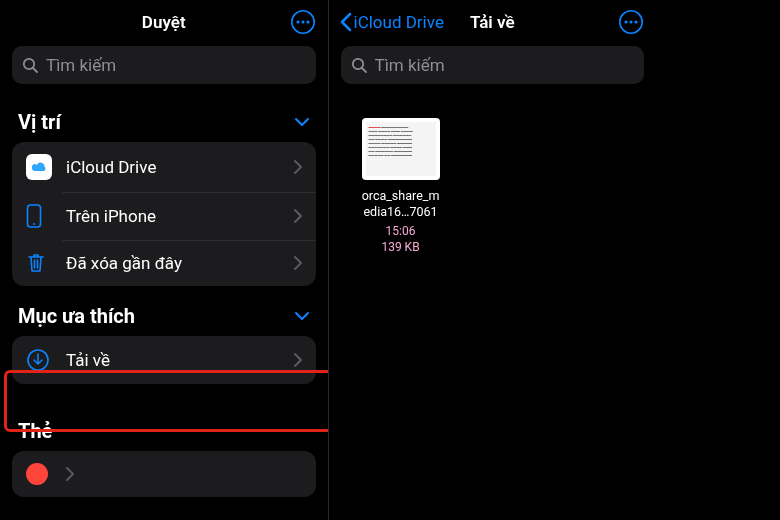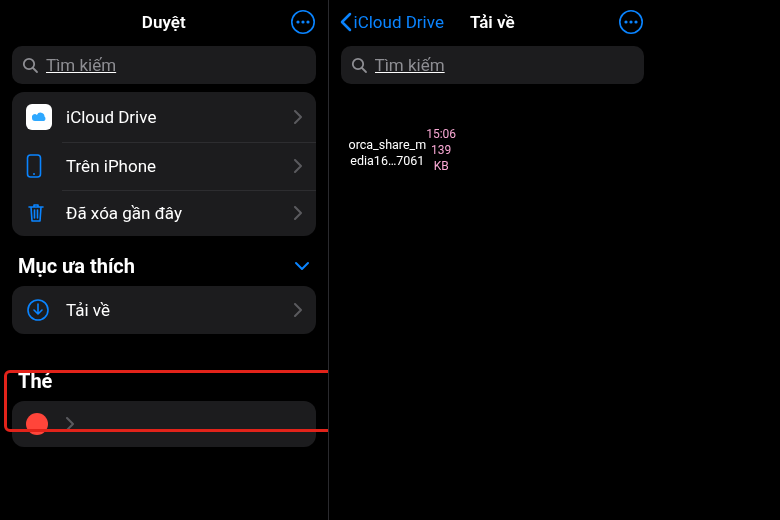--- a/index.html
+++ b/index.html
@@ -12,37 +12,37 @@
   .nav-left, .nav-right { min-width: 110px; display: flex; align-items: center; }
   .nav-right { justify-content: flex-end; }
   .nav-title { font-size: 17px; font-weight: 600; color: #fff; text-align: center; flex: 1; }
   .nav-back { display: flex; align-items: center; color: #0a84ff; font-size: 17px; cursor: pointer; }
   .nav-back svg { margin-right: 2px; }
   .more-btn { width: 30px; height: 30px; display: flex; align-items: center; justify-content: center; cursor: pointer; }
   .more-btn svg circle.ring { fill: none; stroke: #0a84ff; stroke-width: 1.6; }
   
   .searchbar { margin: 2px 12px 8px 12px; height: 38px; background: #1c1c1e; border-radius: 10px; display: flex; align-items: center; padding: 0 10px; }
   .searchbar svg { flex-shrink: 0; margin-right: 7px; }
-  .searchbar input { flex: 1; background: transparent; border: none; outline: none; color: #fff; font-size: 17px; text-decoration: underline; }
+  .searchbar input { flex: 1; background: transparent; border: none; outline: none; color: #fff; font-size: 17px; }
   .searchbar input::placeholder { color: #8e8e93; }
   
   .section-header { display: flex; align-items: center; justify-content: space-between; padding: 18px 18px 8px 18px; cursor: pointer; }
   .section-header .title { font-size: 20px; font-weight: 700; }
   .chev-down svg { display: block; }
   .list { margin: 0 12px; background: #1c1c1e; border-radius: 12px; overflow: hidden; }
   .row { display: flex; align-items: center; padding: 12px 14px; cursor: pointer; position: relative; }
   .row + .row::before { content: ""; position: absolute; top: 0; left: 50px; right: 0; height: 1px; background: #2d2d30; }
   .row .icon-slot { width: 30px; display: flex; align-items: center; justify-content: flex-start; margin-right: 10px; }
   .row .label { flex: 1; font-size: 17px; }
   .row .chev { color: #5a5a5e; display: flex; }
   
   .highlight-box { position: absolute; border: 3px solid #e2231a; border-radius: 6px; pointer-events: none; }
   
   .file-grid { padding: 26px 20px; display: flex; }
-  .file-item { width: 104px; display: flex; flex-direction: row; align-items: center; cursor: pointer; }
+  .file-item { width: 104px; display: flex; flex-direction: column; align-items: center; cursor: pointer; }
   .thumb { width: 78px; height: 62px; background: #fff; border-radius: 4px; display: flex; align-items: center; justify-content: center; overflow: hidden; }
   .thumb-inner { width: 70px; height: 54px; background: #f4f4f4; font-size: 3px; line-height: 4px; color: #666; padding: 3px; overflow: hidden; }
   .thumb-inner .hl { color: #d33; }
   .file-name { margin-top: 8px; font-size: 12.5px; text-align: center; color: #fff; line-height: 1.3; }
   .file-meta { margin-top: 2px; font-size: 12px; color: #f9a8d4; text-align: center; line-height: 1.35; }
   
   .icloud-badge { width: 26px; height: 26px; border-radius: 6px; background: #fff; display: flex; align-items: center; justify-content: center; }
   
   .tag-dot { width: 22px; height: 22px; border-radius: 50%; }
 </style>
@@ -68,20 +68,28 @@
     </div>
 
     <div class="searchbar">
       <svg width="17" height="17" viewBox="0 0 17 17">
         <circle cx="7" cy="7" r="5.2" fill="none" stroke="#8e8e93" stroke-width="1.8"></circle>
         <line x1="11" y1="11" x2="15" y2="15" stroke="#8e8e93" stroke-width="1.8" stroke-linecap="round"></line>
       </svg>
       <input type="text" placeholder="Tìm kiếm" style="">
     </div>
 
+    <div class="section-header">
+      <span class="title">Vị trí</span>
+      <span class="chev-down">
+        <svg width="16" height="10" viewBox="0 0 16 10">
+            <polyline points="2,2 8,8 14,2" fill="none" stroke="#0a84ff" stroke-width="2" stroke-linecap="round" stroke-linejoin="round"></polyline>
+          </svg>
+      </span>
+    </div>
     <div class="list">
       <div class="row">
         <span class="icon-slot">
           <span class="icloud-badge">
             <svg width="20" height="14" viewBox="0 0 20 14">
                 <path d="M15.5 6.5a4 4 0 0 0-7.6-1.6A3 3 0 0 0 3 8a3 3 0 0 0 3 3h9a2.7 2.7 0 0 0 .5-4.5z" fill="#2ea8ff"></path>
               </svg>
           </span>
         </span>
         <span class="label">iCloud Drive</span>

